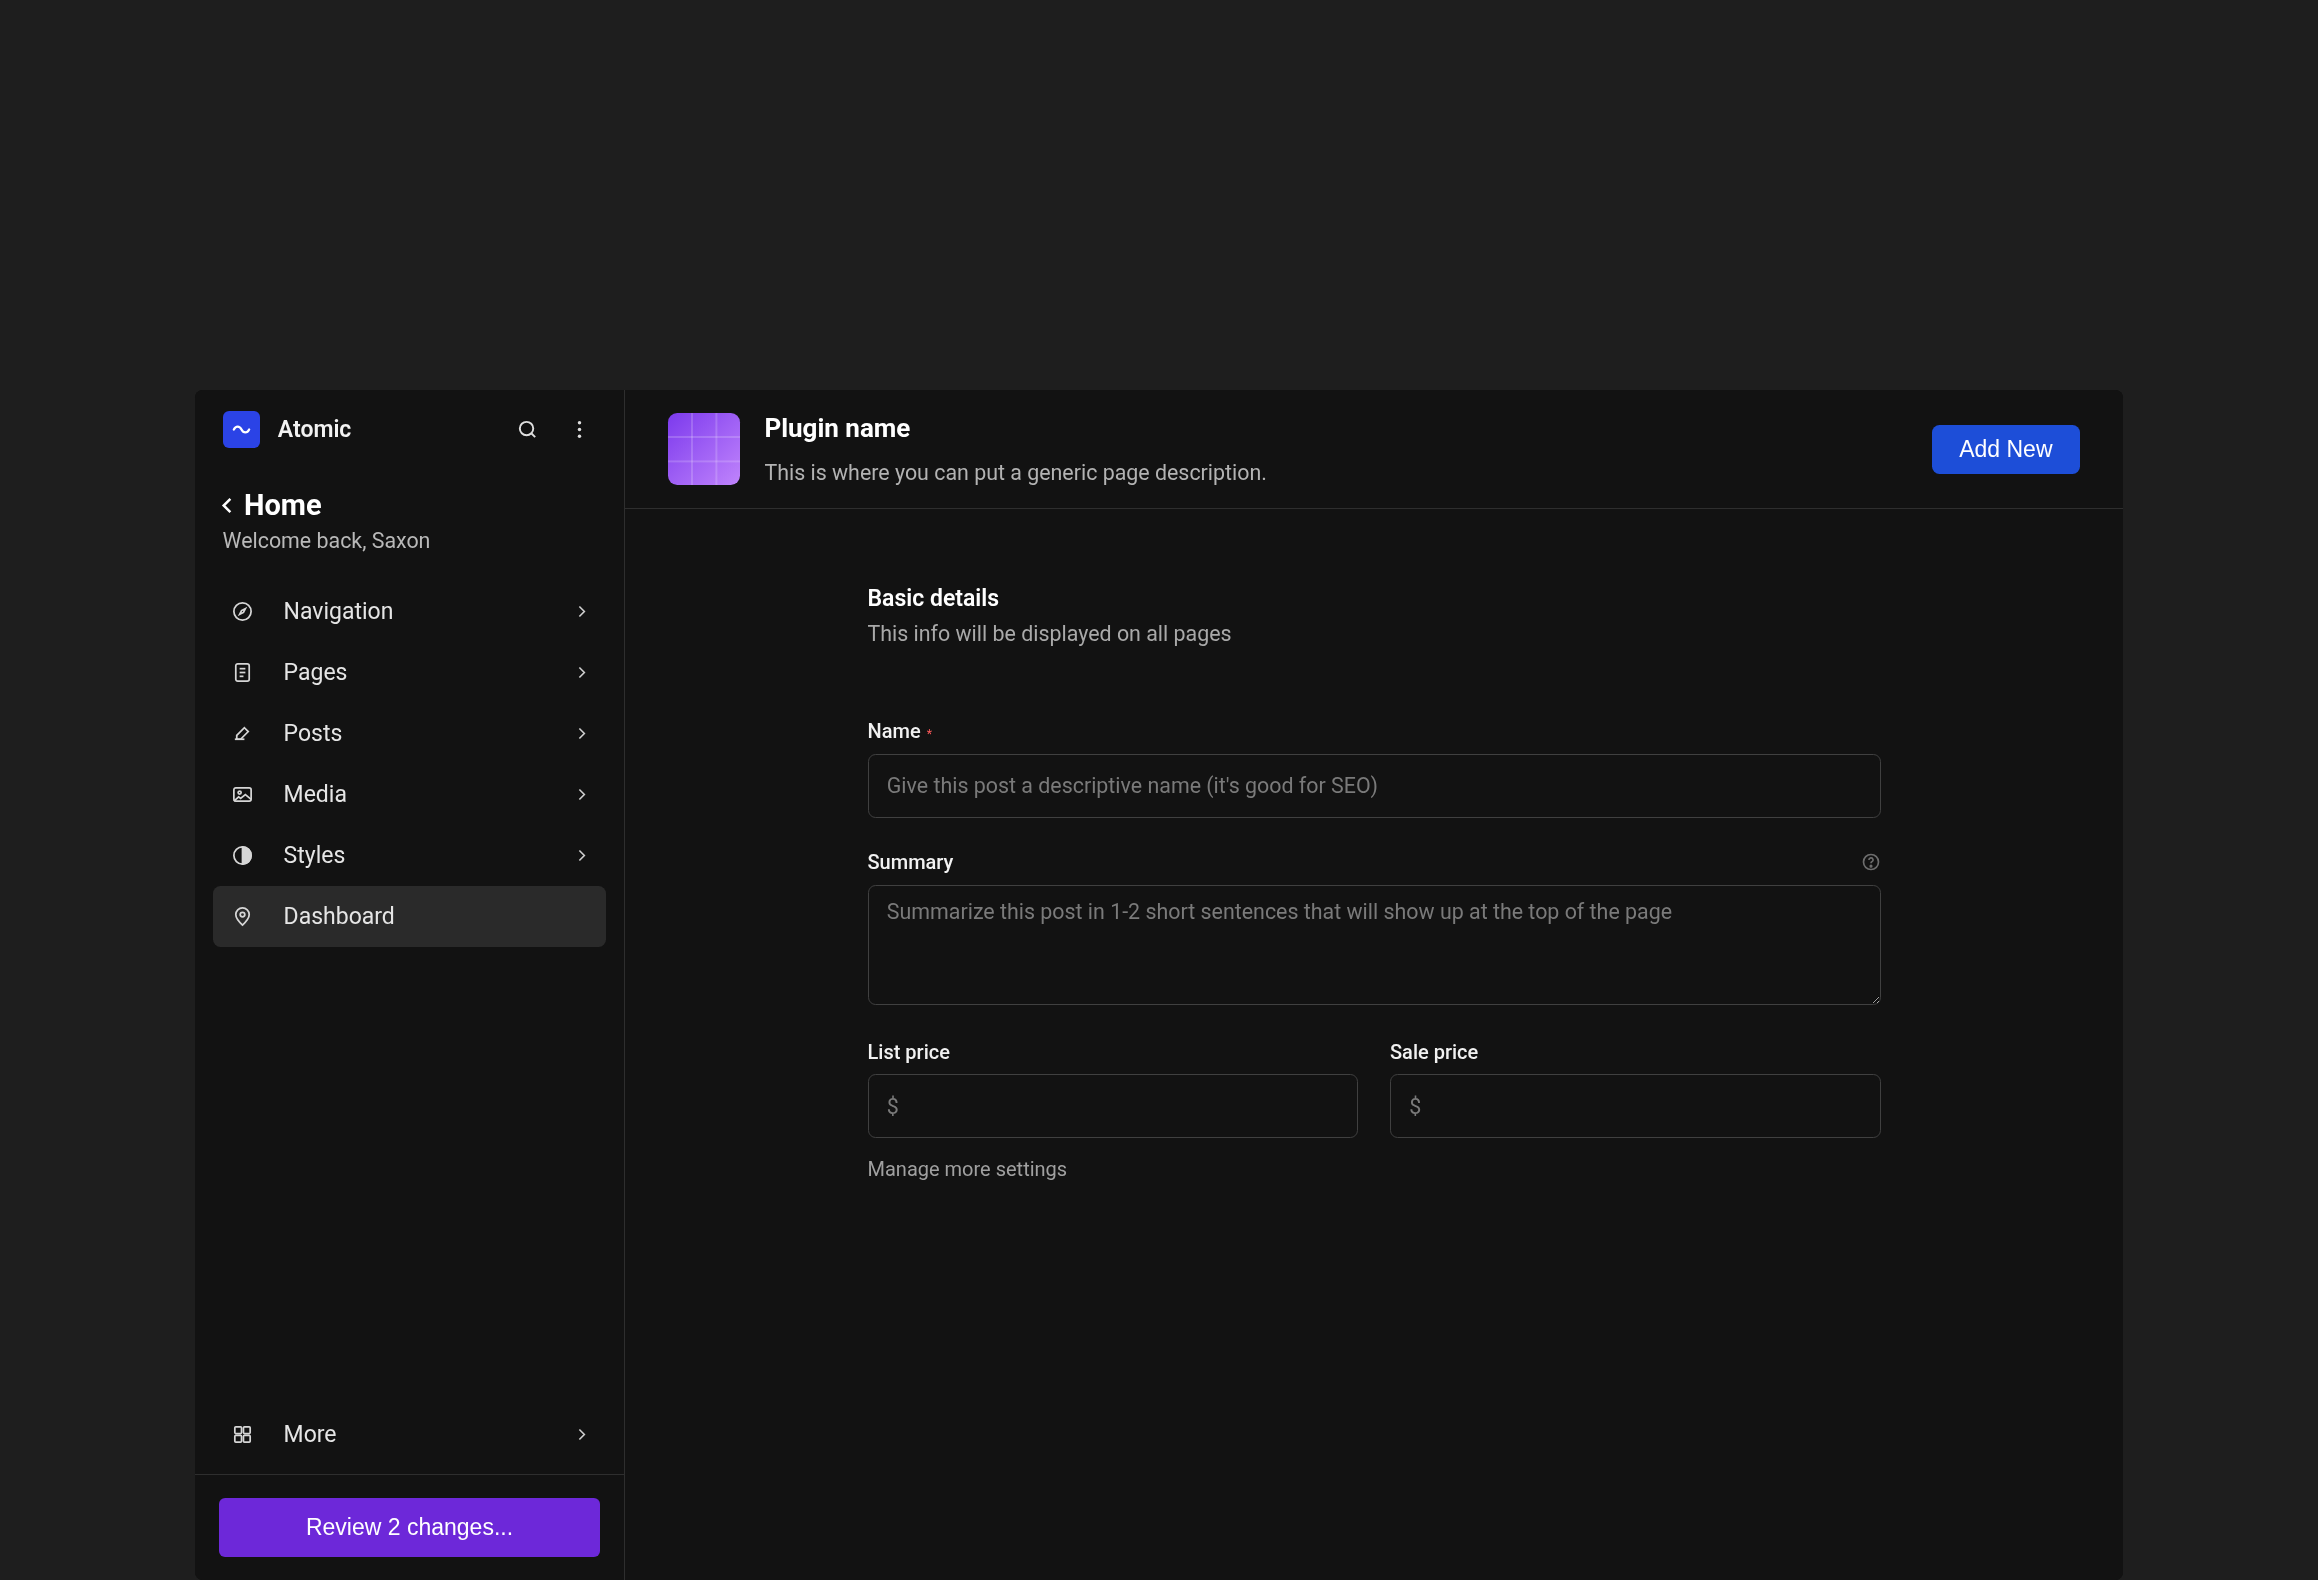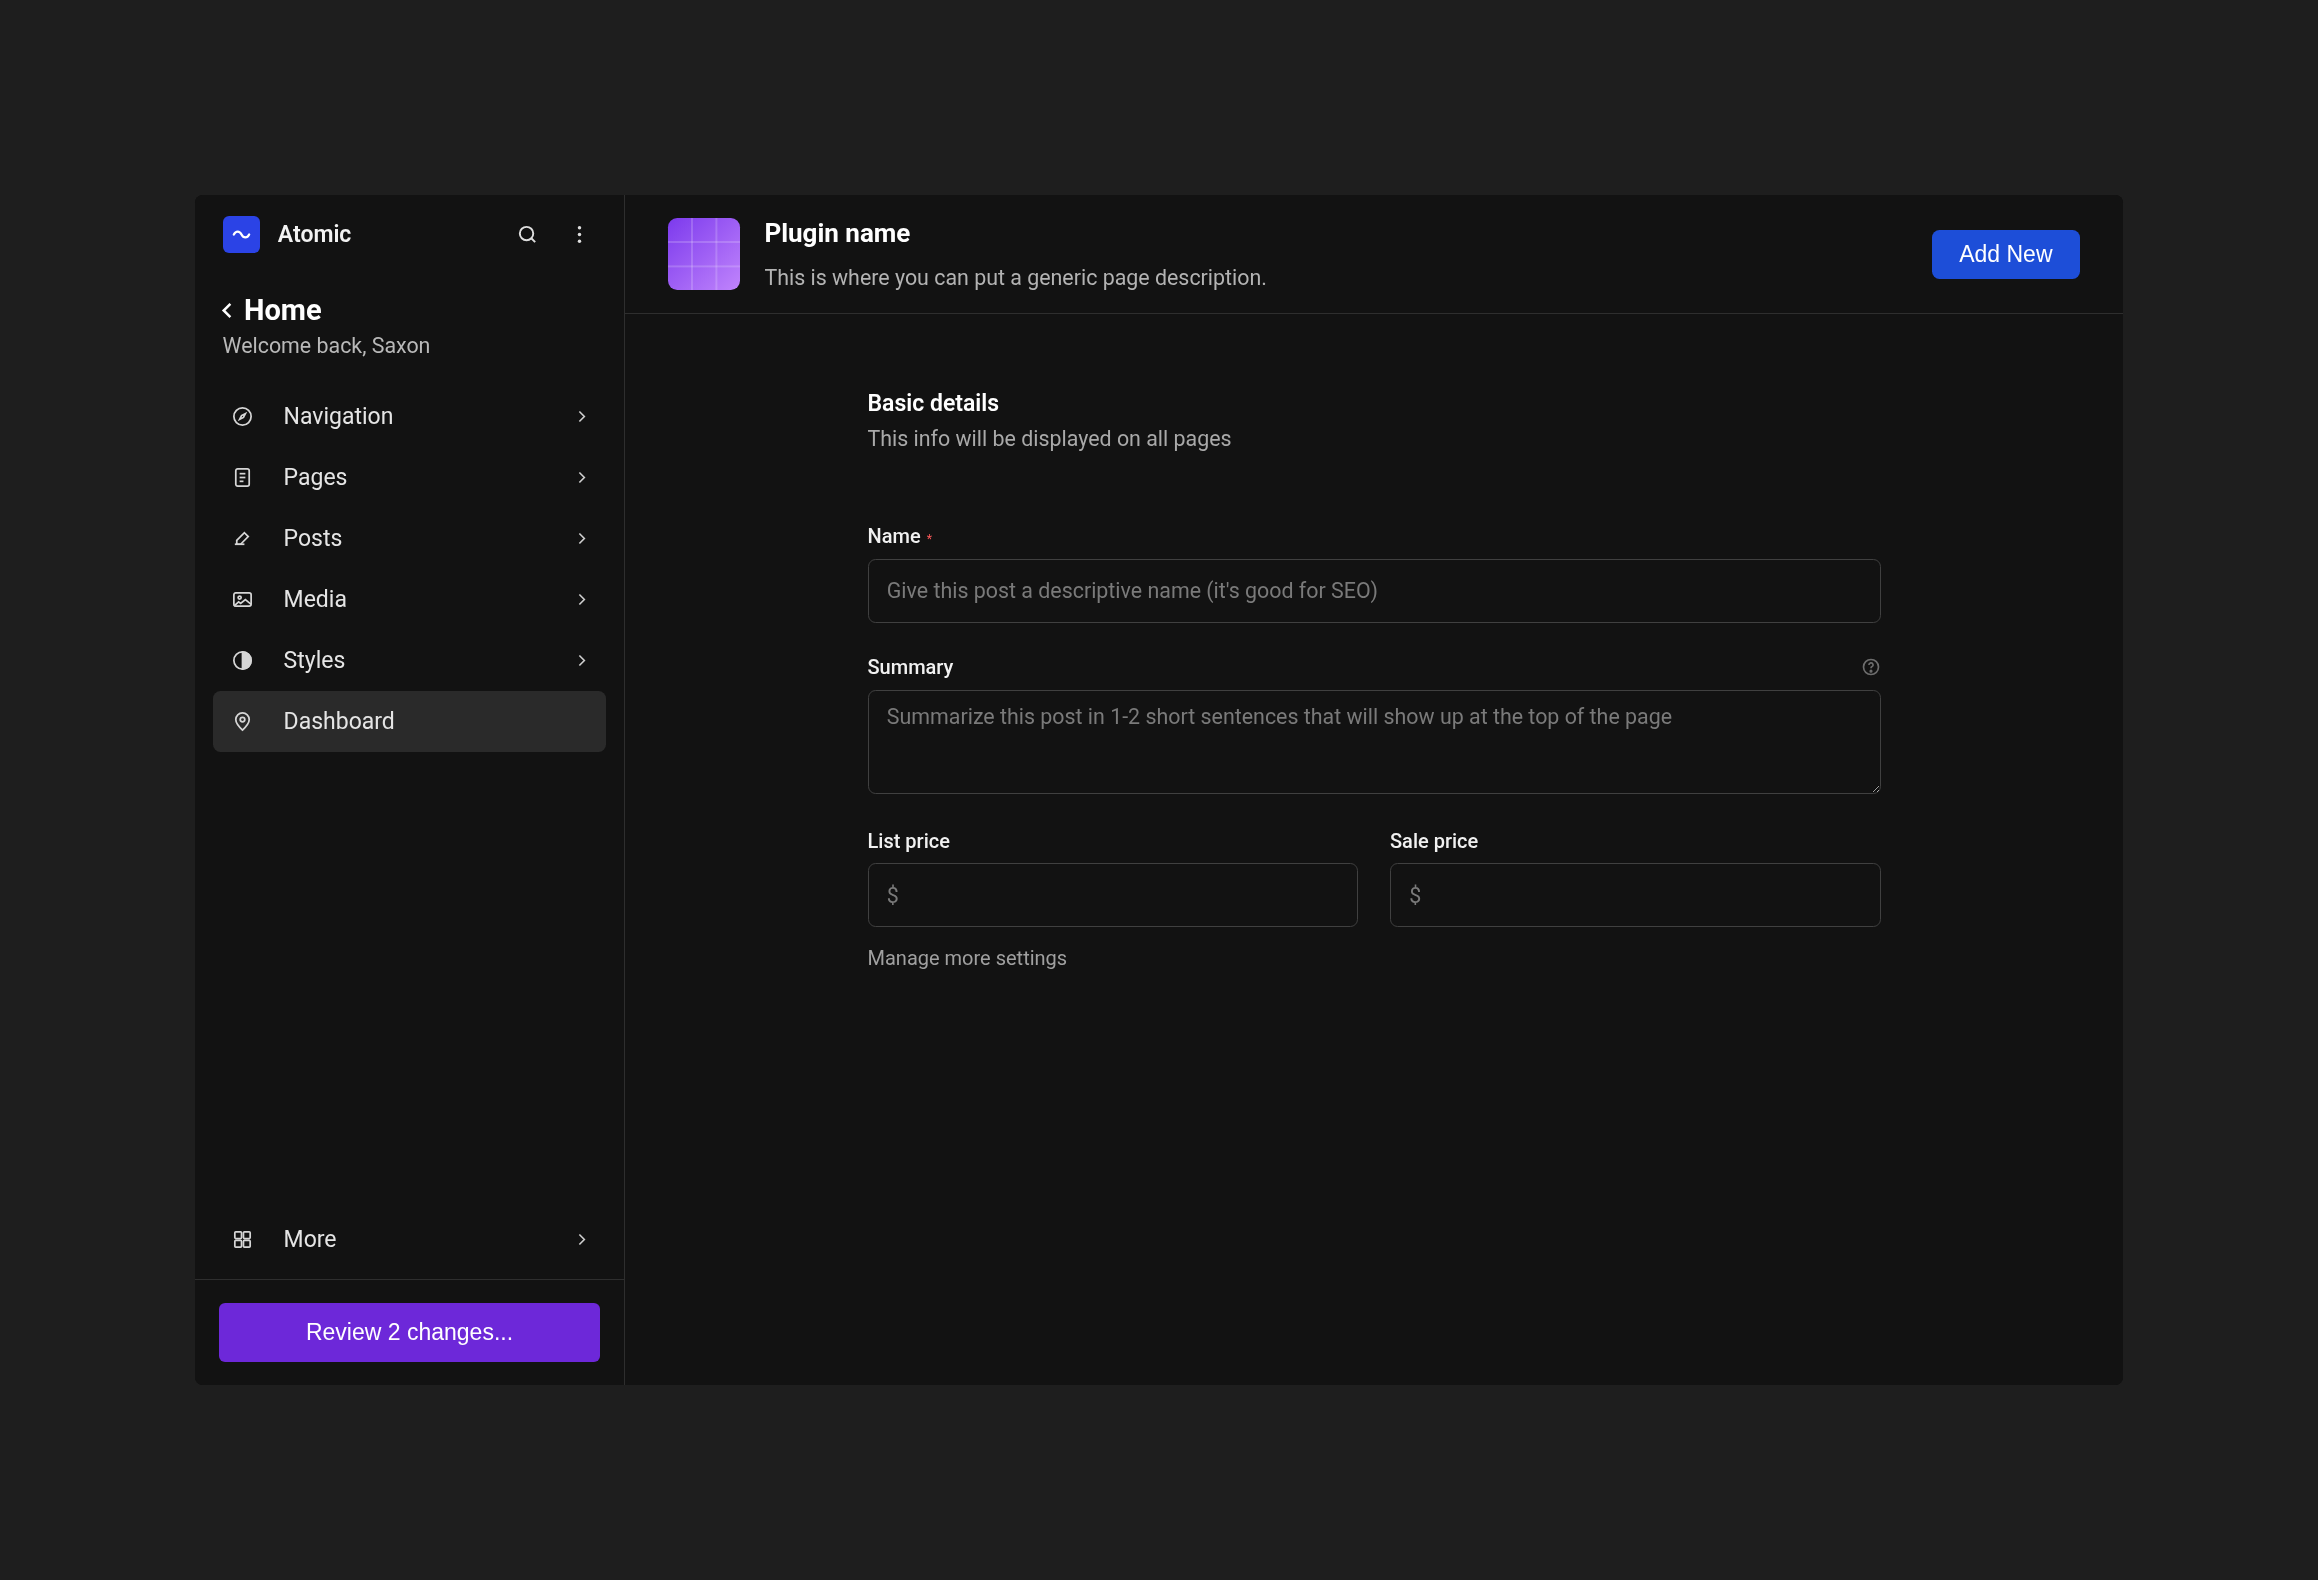--- a/index.html
+++ b/index.html
@@ -10,21 +10,21 @@
     color: #e5e5e5;
     display: flex;
     align-items: center;
     justify-content: center;
     min-height: 100vh;
   }
   .outer-wrap {
     width: 2319px;
     height: 1580px;
     display: flex;
-    align-items: center;
+    align-items: flex-end;
     justify-content: center;
   }
   .app-window {
     width: 1928px;
     height: 1190px;
     background: #121212;
     display: flex;
     border-radius: 7.6px;
     overflow: hidden;
   }
@@ -255,21 +255,21 @@
     border-radius: 7.6px;
     color: #e5e5e5;
     font-size: 21.4px;
     padding: 13.7px 18.3px;
     font-family: inherit;
   }
   .text-input::placeholder, .textarea-input::placeholder {
     color: #7a7a7a;
   }
   .text-input { height: 64px; }
-  .textarea-input { height: 104px; resize: both; }
+  .textarea-input { height: 120px; resize: both; }
   .help-icon { color: #6d6d6d; }
 
   .price-row {
     display: flex;
     gap: 32px;
     margin-bottom: 18.3px;
   }
   .price-col { flex: 1; }
   .manage-link {
     font-size: 20px;

